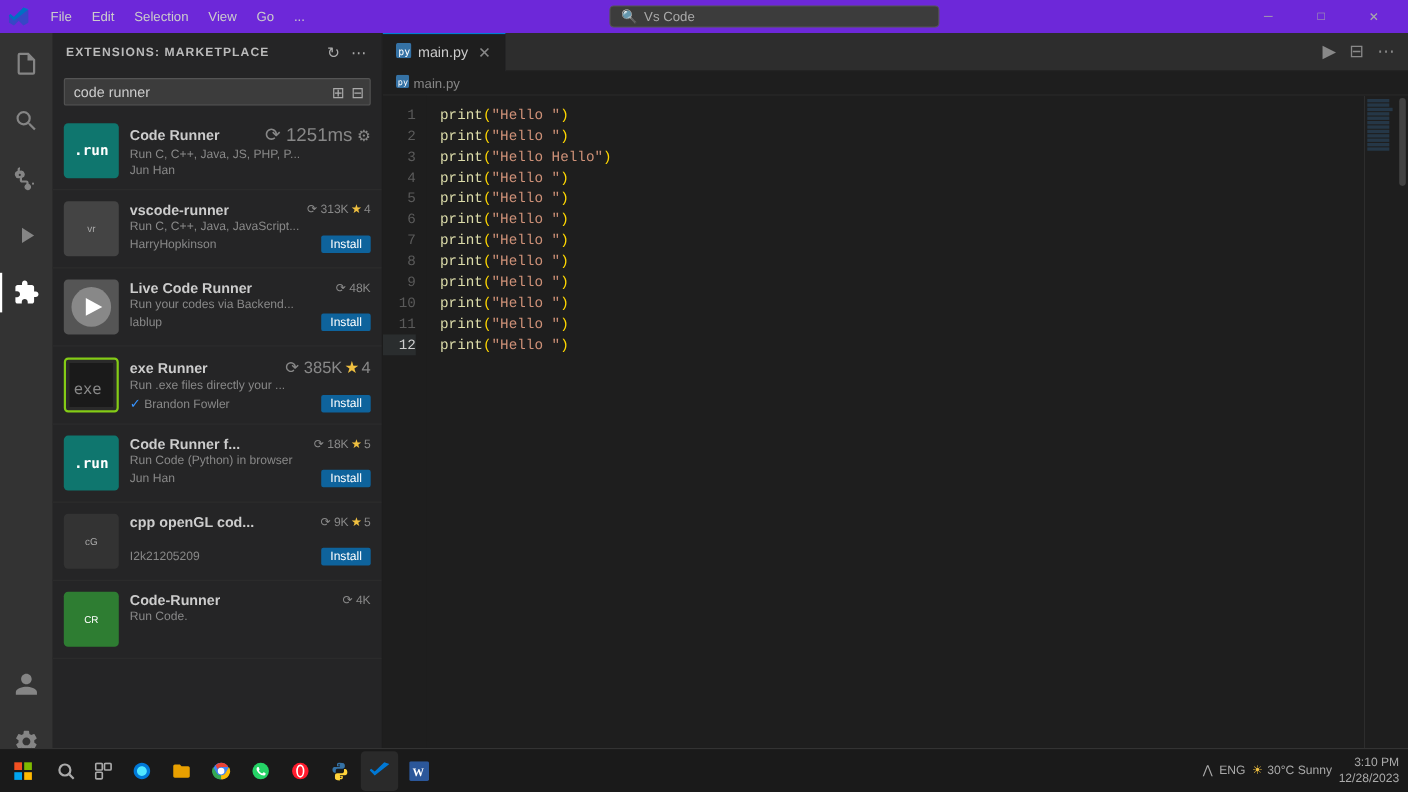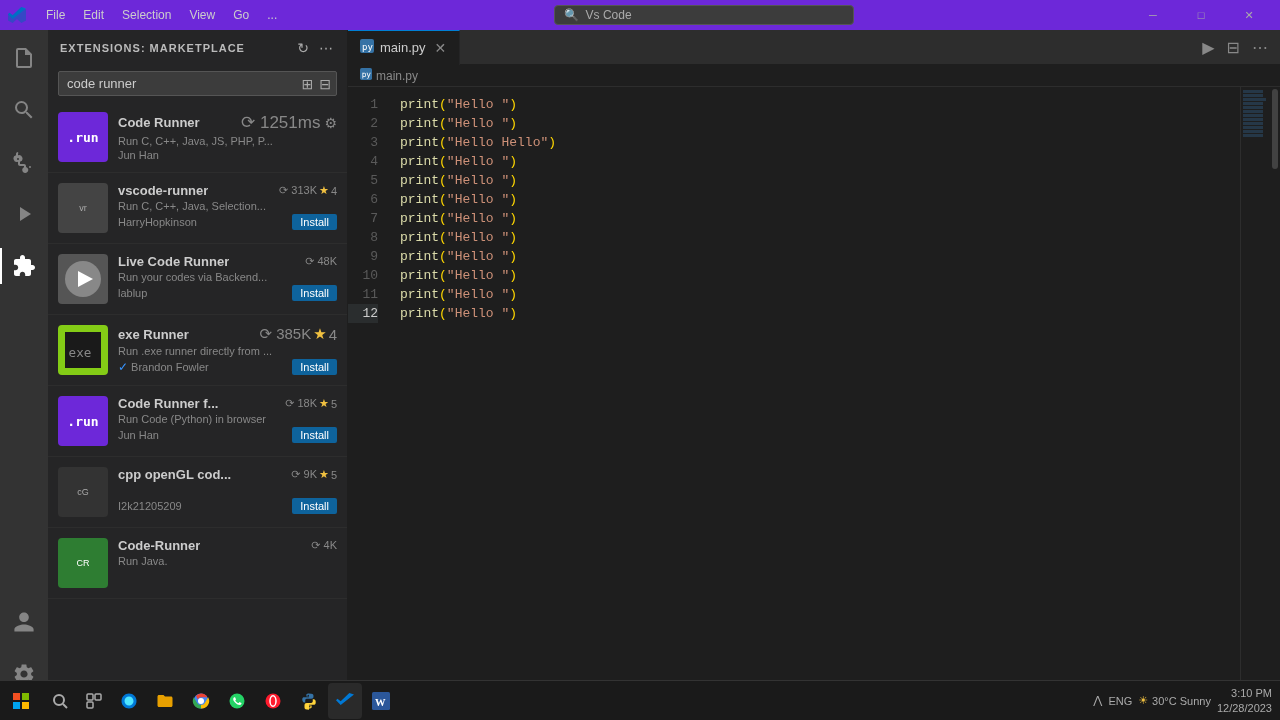--- a/index.html
+++ b/index.html
@@ -36,21 +36,21 @@
     .search-input { width: 100%; background: #3c3c3c; border: 1px solid #555; color: #cccccc; font-size: 13px; padding: 4px 30px 4px 8px; outline: none; border-radius: 2px; }
     .search-icons { position: absolute; right: 4px; top: 50%; transform: translateY(-50%); display: flex; gap: 2px; color: #aaa; }
     .search-icon-btn { cursor: pointer; font-size: 14px; padding: 1px 2px; }
 
     .ext-list { flex: 1; overflow-y: auto; }
     .ext-list::-webkit-scrollbar { width: 6px; }
     .ext-list::-webkit-scrollbar-thumb { background: #555; }
 
     .ext-item { display: flex; padding: 10px 10px 10px 10px; cursor: pointer; gap: 10px; border-bottom: 1px solid #2d2d2d; }
     .ext-icon { width: 50px; height: 50px; flex-shrink: 0; background: #444; display: flex; align-items: center; justify-content: center; font-size: 10px; color: #ccc; overflow: hidden; border-radius: 4px; }
-    .ext-icon.run-icon { background: #6d28d9; color: white; font-weight: 900; font-size: 13px; font-family: monospace; }
+    .ext-icon.run-icon { background: #0f766e; color: white; font-weight: 900; font-size: 13px; font-family: monospace; }
     .ext-info { flex: 1; min-width: 0; }
     .ext-name { font-weight: 600; color: #cccccc; font-size: 13px; white-space: nowrap; overflow: hidden; text-overflow: ellipsis; }
     .ext-desc { color: #888; font-size: 11px; white-space: nowrap; overflow: hidden; text-overflow: ellipsis; margin: 2px 0; }
     .ext-meta { display: flex; align-items: center; justify-content: space-between; }
     .ext-author { color: #888; font-size: 11px; }
     .ext-install-btn { background: #0e639c; color: white; border: none; padding: 2px 8px; font-size: 11px; cursor: pointer; border-radius: 2px; }
     .ext-gear { color: #888; font-size: 14px; cursor: pointer; }
     .ext-star { color: #f0c040; }
     .ext-verified { color: #3794ff; font-size: 12px; }
     .ext-row-top { display: flex; align-items: center; justify-content: space-between; }
@@ -196,21 +196,21 @@
         </div>
       </div>
 
       <div class="ext-item">
         <div class="ext-icon" style="background:#444;font-size:9px;color:#aaa;">vr</div>
         <div class="ext-info">
           <div class="ext-row-top">
             <span class="ext-name">vscode-runner</span>
             <span style="color:#888;font-size:11px;display:flex;align-items:center;gap:2px;">⟳ 313K <span class="ext-star">★</span>4</span>
           </div>
-          <div class="ext-desc">Run C, C++, Java, Selection...</div>
+          <div class="ext-desc">Run C, C++, Java, JavaScript...</div>
           <div class="ext-meta">
             <span class="ext-author">HarryHopkinson</span>
             <button class="ext-install-btn">Install</button>
           </div>
         </div>
       </div>
 
       <div class="ext-item">
         <div class="ext-icon" style="background:#555;font-size:9px;">
           <svg width="40" height="40" viewBox="0 0 40 40">
@@ -225,32 +225,32 @@
           </div>
           <div class="ext-desc">Run your codes via Backend...</div>
           <div class="ext-meta">
             <span class="ext-author">lablup</span>
             <button class="ext-install-btn">Install</button>
           </div>
         </div>
       </div>
 
       <div class="ext-item">
-        <div class="ext-icon" style="background:#2a2a2a;border:7px solid #84cc16;">
+        <div class="ext-icon" style="background:#2a2a2a;border:2px solid #84cc16;">
           <svg width="40" height="40" viewBox="0 0 40 40">
               <rect width="40" height="40" fill="#1a1a1a"></rect>
               <text x="4" y="28" font-size="14" fill="#888" font-family="monospace">exe</text>
             </svg>
         </div>
         <div class="ext-info">
           <div class="ext-row-top">
             <span class="ext-name">exe Runner</span>
             <span style="color:#888;font-size:15px;display:flex;align-items:center;gap:2px;">⟳ 385K <span class="ext-star">★</span>4</span>
           </div>
-          <div class="ext-desc">Run .exe runner directly from ...</div>
+          <div class="ext-desc">Run .exe files directly your ...</div>
           <div class="ext-meta">
             <span class="ext-author">
               <span class="ext-verified">✓</span> Brandon Fowler
             </span>
             <button class="ext-install-btn">Install</button>
           </div>
         </div>
       </div>
 
       <div class="ext-item">
@@ -283,21 +283,21 @@
         </div>
       </div>
 
       <div class="ext-item">
         <div class="ext-icon" style="background:#2e7d32;font-size:9px;color:white;">CR</div>
         <div class="ext-info">
           <div class="ext-row-top">
             <span class="ext-name">Code-Runner</span>
             <span style="color:#888;font-size:11px;">⟳ 4K</span>
           </div>
-          <div class="ext-desc">Run Java.</div>
+          <div class="ext-desc">Run Code.</div>
           <div class="ext-meta">
             <span class="ext-author"></span>
           </div>
         </div>
       </div>
     </div>
   </div>
 
   <div class="editor-area">
 

